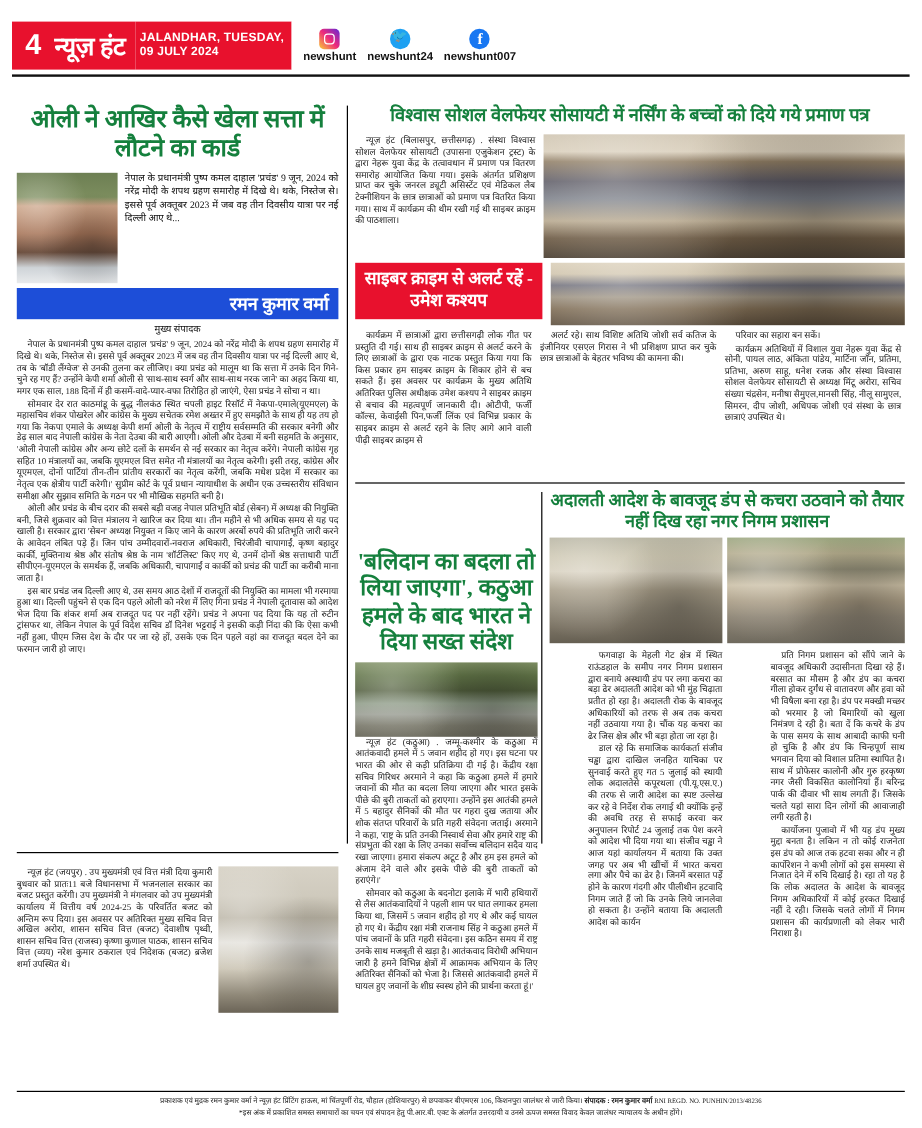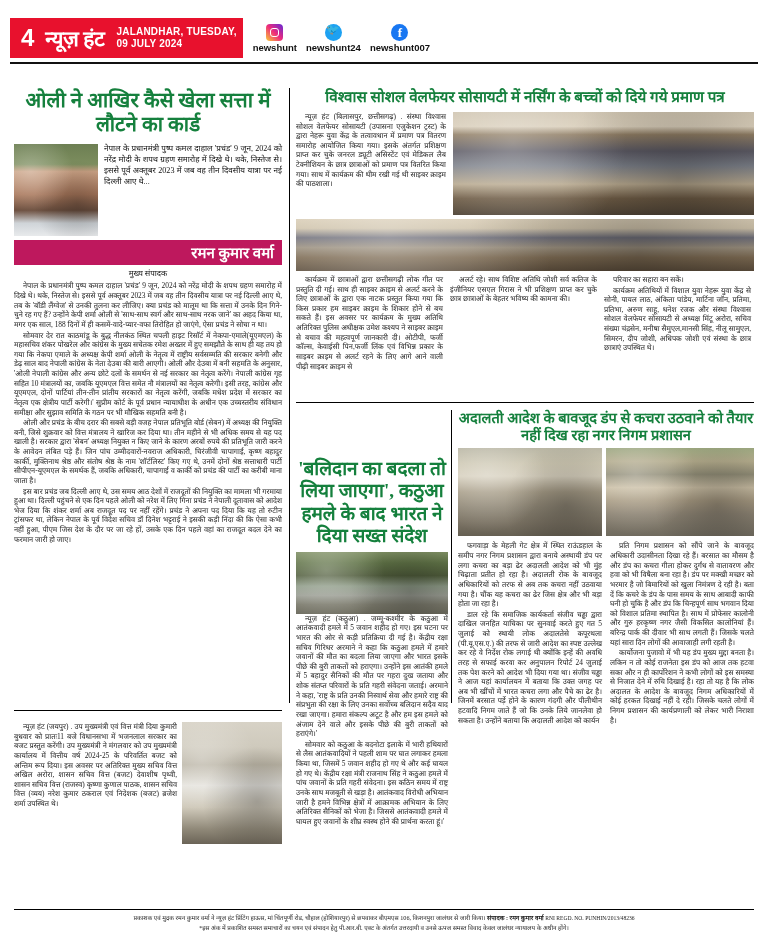--- a/index.html
+++ b/index.html
@@ -65,21 +65,21 @@
 
   .redbox{background:#e8112d;color:#fff;font-weight:bold;text-align:center;
     font-size:14.5px;line-height:1.22;padding:6px 4px;}
 
   
   .s1{position:absolute;left:14px;top:70px;width:268px;}
   .s1 .hl{font-size:20.5px;}
   .s1-flex{display:flex;gap:6px;margin-top:8px;}
   .s1-img{width:84px;height:92px;flex:none;}
   .s1-lead{font-size:8.1px;line-height:1.34;text-align:justify;}
-  .edname{background:#be185d;color:#fff;text-align:right;font-weight:bold;
+  .edname{background:#1d4ed8;color:#fff;text-align:right;font-weight:bold;
     font-size:15px;padding:2px 8px 3px 0;margin-top:4px;}
   .edrole{text-align:center;font-size:8px;margin:2px 0 3px 0;}
 
   
   .s2{position:absolute;left:296px;top:70px;width:458px;}
   .s2 .hl{font-size:15.2px;}
   .s2-top{display:flex;gap:7px;margin-top:6px;}
   .s2-col{width:150px;}
   .s2-imgwrap{flex:1;}
   .s2-img1{height:103px;}
@@ -93,21 +93,21 @@
   .s3{position:absolute;left:296px;top:392px;width:152px;}
   .s3 .hl{font-size:19px;margin-top:48px;}
   .s3-img{height:62px;margin-top:4px;}
 
   
   .s4{position:absolute;left:458px;top:392px;width:296px;}
   .s4 .hl{font-size:14.6px;}
   .s4-imgs{display:flex;gap:4px;margin-top:4px;}
   .s4-img{height:88px;}
   .s4-cols{display:flex;gap:8px;margin-top:5px;}
-  .s4-cols .c{width:144px;}
+  .s4-cols .c{width:144px;margin-left:32px;}
 
   
   .s5{position:absolute;left:14px;top:700px;width:268px;}
   .s5 .hl{font-size:12.6px;}
   .s5-flex{display:flex;gap:5px;margin-top:4px;}
   .s5-txt{width:163px;}
   .s5-img{width:100px;height:122px;flex:none;}
 
   
   .sep{position:absolute;background:#000;width:1px;}
@@ -178,20 +178,21 @@
       <div class="s2-col">
         <div class="txt">
           <p>न्यूज़ हंट (बिलासपुर, छत्तीसगढ़) . संस्था विश्वास सोशल वेलफेयर सोसायटी (उपासना एजुकेशन ट्रस्ट) के द्वारा नेहरू युवा केंद्र के तत्वावधान में प्रमाण पत्र वितरण समारोह आयोजित किया गया। इसके अंतर्गत प्रशिक्षण प्राप्त कर चुके जनरल ड्यूटी असिस्टेंट एवं मेडिकल लैब टेक्नीशियन के छात्र छात्राओं को प्रमाण पत्र वितरित किया गया। साथ में कार्यक्रम की थीम रखी गई थी साइबर क्राइम की पाठशाला।</p>
         </div>
       </div>
       <div class="s2-imgwrap">
         <div class="ph ph-group s2-img1"></div>
       </div>
     </div>
     <div class="s2-sub">
+      <div class="redbox s2-redbox">साइबर क्राइम से अलर्ट रहें - उमेश कश्यप</div>
       <div class="ph ph-award s2-img2"></div>
     </div>
     <div class="s2-cols">
       <div class="c">
         <div class="txt">
           <p>कार्यक्रम में छात्राओं द्वारा छत्तीसगढ़ी लोक गीत पर प्रस्तुति दी गई। साथ ही साइबर क्राइम से अलर्ट करने के लिए छात्राओं के द्वारा एक नाटक प्रस्तुत किया गया कि किस प्रकार हम साइबर क्राइम के शिकार होने से बच सकते हैं। इस अवसर पर कार्यक्रम के मुख्य अतिथि अतिरिक्त पुलिस अधीक्षक उमेश कश्यप ने साइबर क्राइम से बचाव की महत्वपूर्ण जानकारी दी। ओटीपी, फर्जी कॉल्स, केवाईसी पिन,फर्जी लिंक एवं विभिन्न प्रकार के साइबर क्राइम से अलर्ट रहने के लिए आगे आने वाली पीढ़ी साइबर क्राइम से</p>
         </div>
       </div>
       <div class="c">
         <div class="txt">

